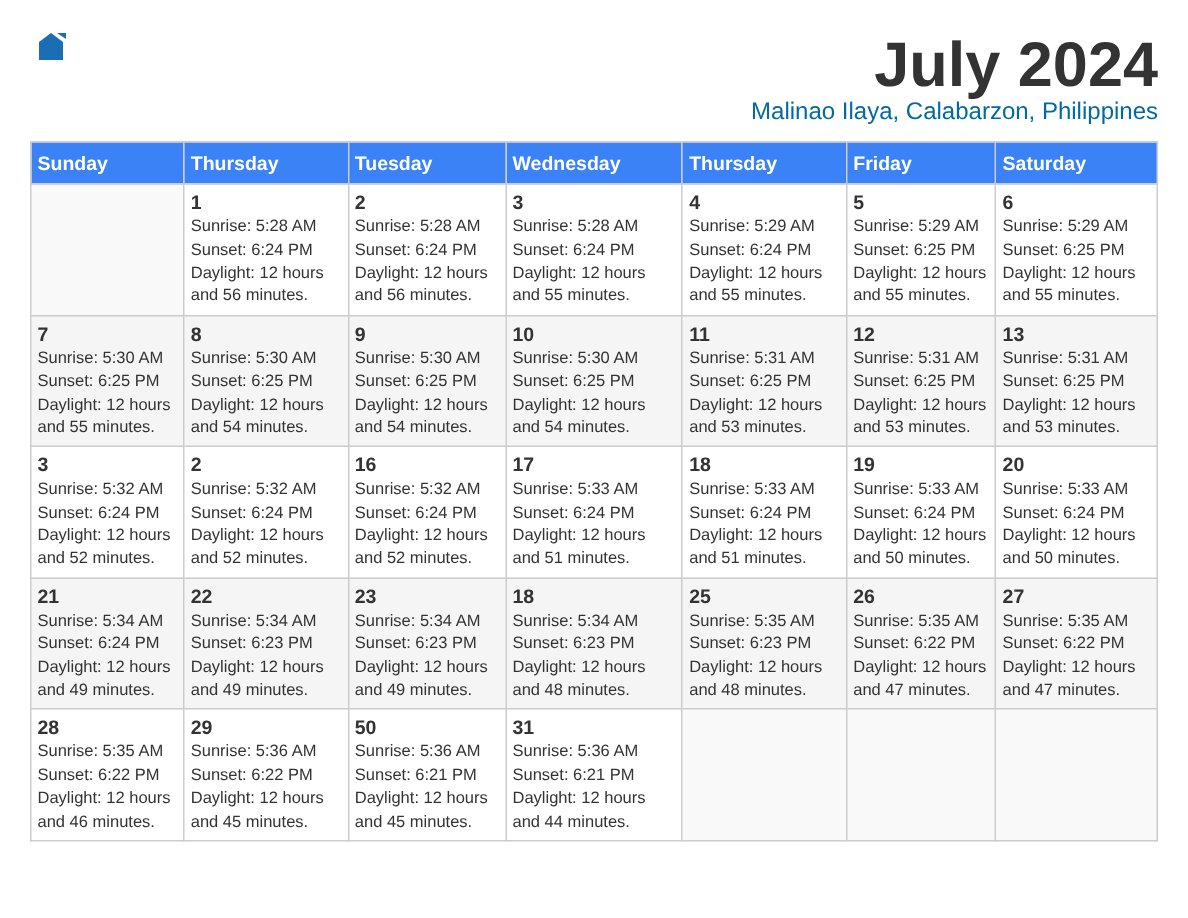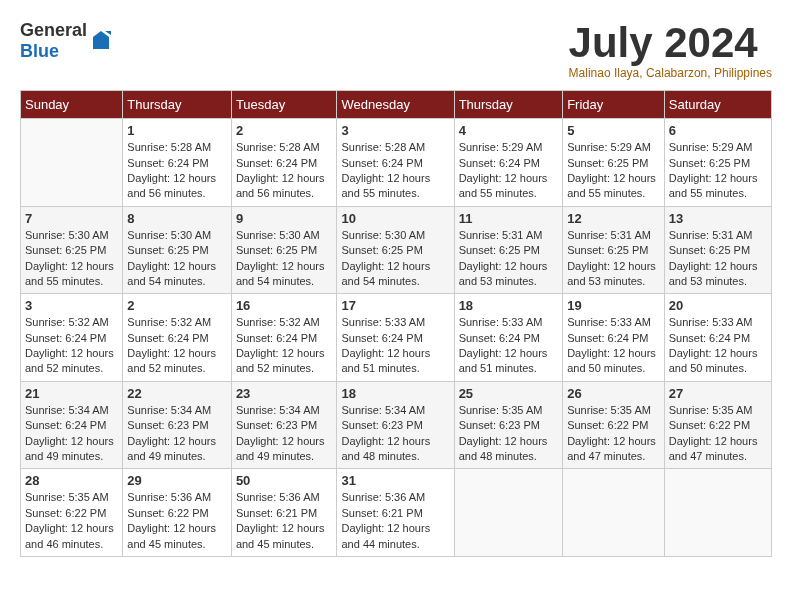--- a/index.html
+++ b/index.html
@@ -29,46 +29,46 @@
       font-size: 18px;
       font-weight: bold;
       color: #1a6eb5;
     }
     .logo-icon {
       width: 24px;
       height: 24px;
       margin-left: 2px;
     }
     .title-area {
-      text-align: left;
+      text-align: right;
       margin-left: 17px;
     }
     .month-title {
       font-size: 42px;
       font-weight: bold;
       color: #333;
       line-height: 1.1;
     }
     .subtitle {
-      font-size: 12px;
-      color: #a16207;
+      font-size: 16px;
+      color: #0369a1;
       font-weight: normal;
     }
     table {
       width: 100%;
       border-collapse: collapse;
       font-size: 11px;
     }
     thead tr th {
-      background-color: #7f1d1d;
+      background-color: #3b82f6;
       color: #fff;
       padding: 6px 4px;
       text-align: left;
       font-size: 13px;
-      font-weight: normal;
+      font-weight: bold;
       border: 1px solid #ccc;
     }
     tbody tr td {
       border: 1px solid #ccc;
       vertical-align: top;
       padding: 4px;
       height: 85px;
       background: #fff;
     }
     tbody tr:nth-child(even) td {
@@ -88,24 +88,20 @@
     }
     .empty-cell {
       background: #f9f9f9;
     }
   </style>
 </head>
 <body>
 
 <div class="header">
   <div class="logo">
-    <div>
-      <span class="logo-text-general">General</span><br>
-      <span class="logo-text-blue">Blue</span>
-    </div>
     <svg class="logo-icon" viewBox="0 0 24 24" fill="#1a6eb5">
       <path d="M12 2 L20 8 L20 20 L4 20 L4 8 Z" fill="#1a6eb5"></path>
       <path d="M16 2 L22 6 L22 2 Z" fill="#1a6eb5"></path>
     </svg>
   </div>
   <div class="title-area">
     <div class="month-title">July 2024</div>
     <div class="subtitle">Malinao Ilaya, Calabarzon, Philippines</div>
   </div>
 </div>

